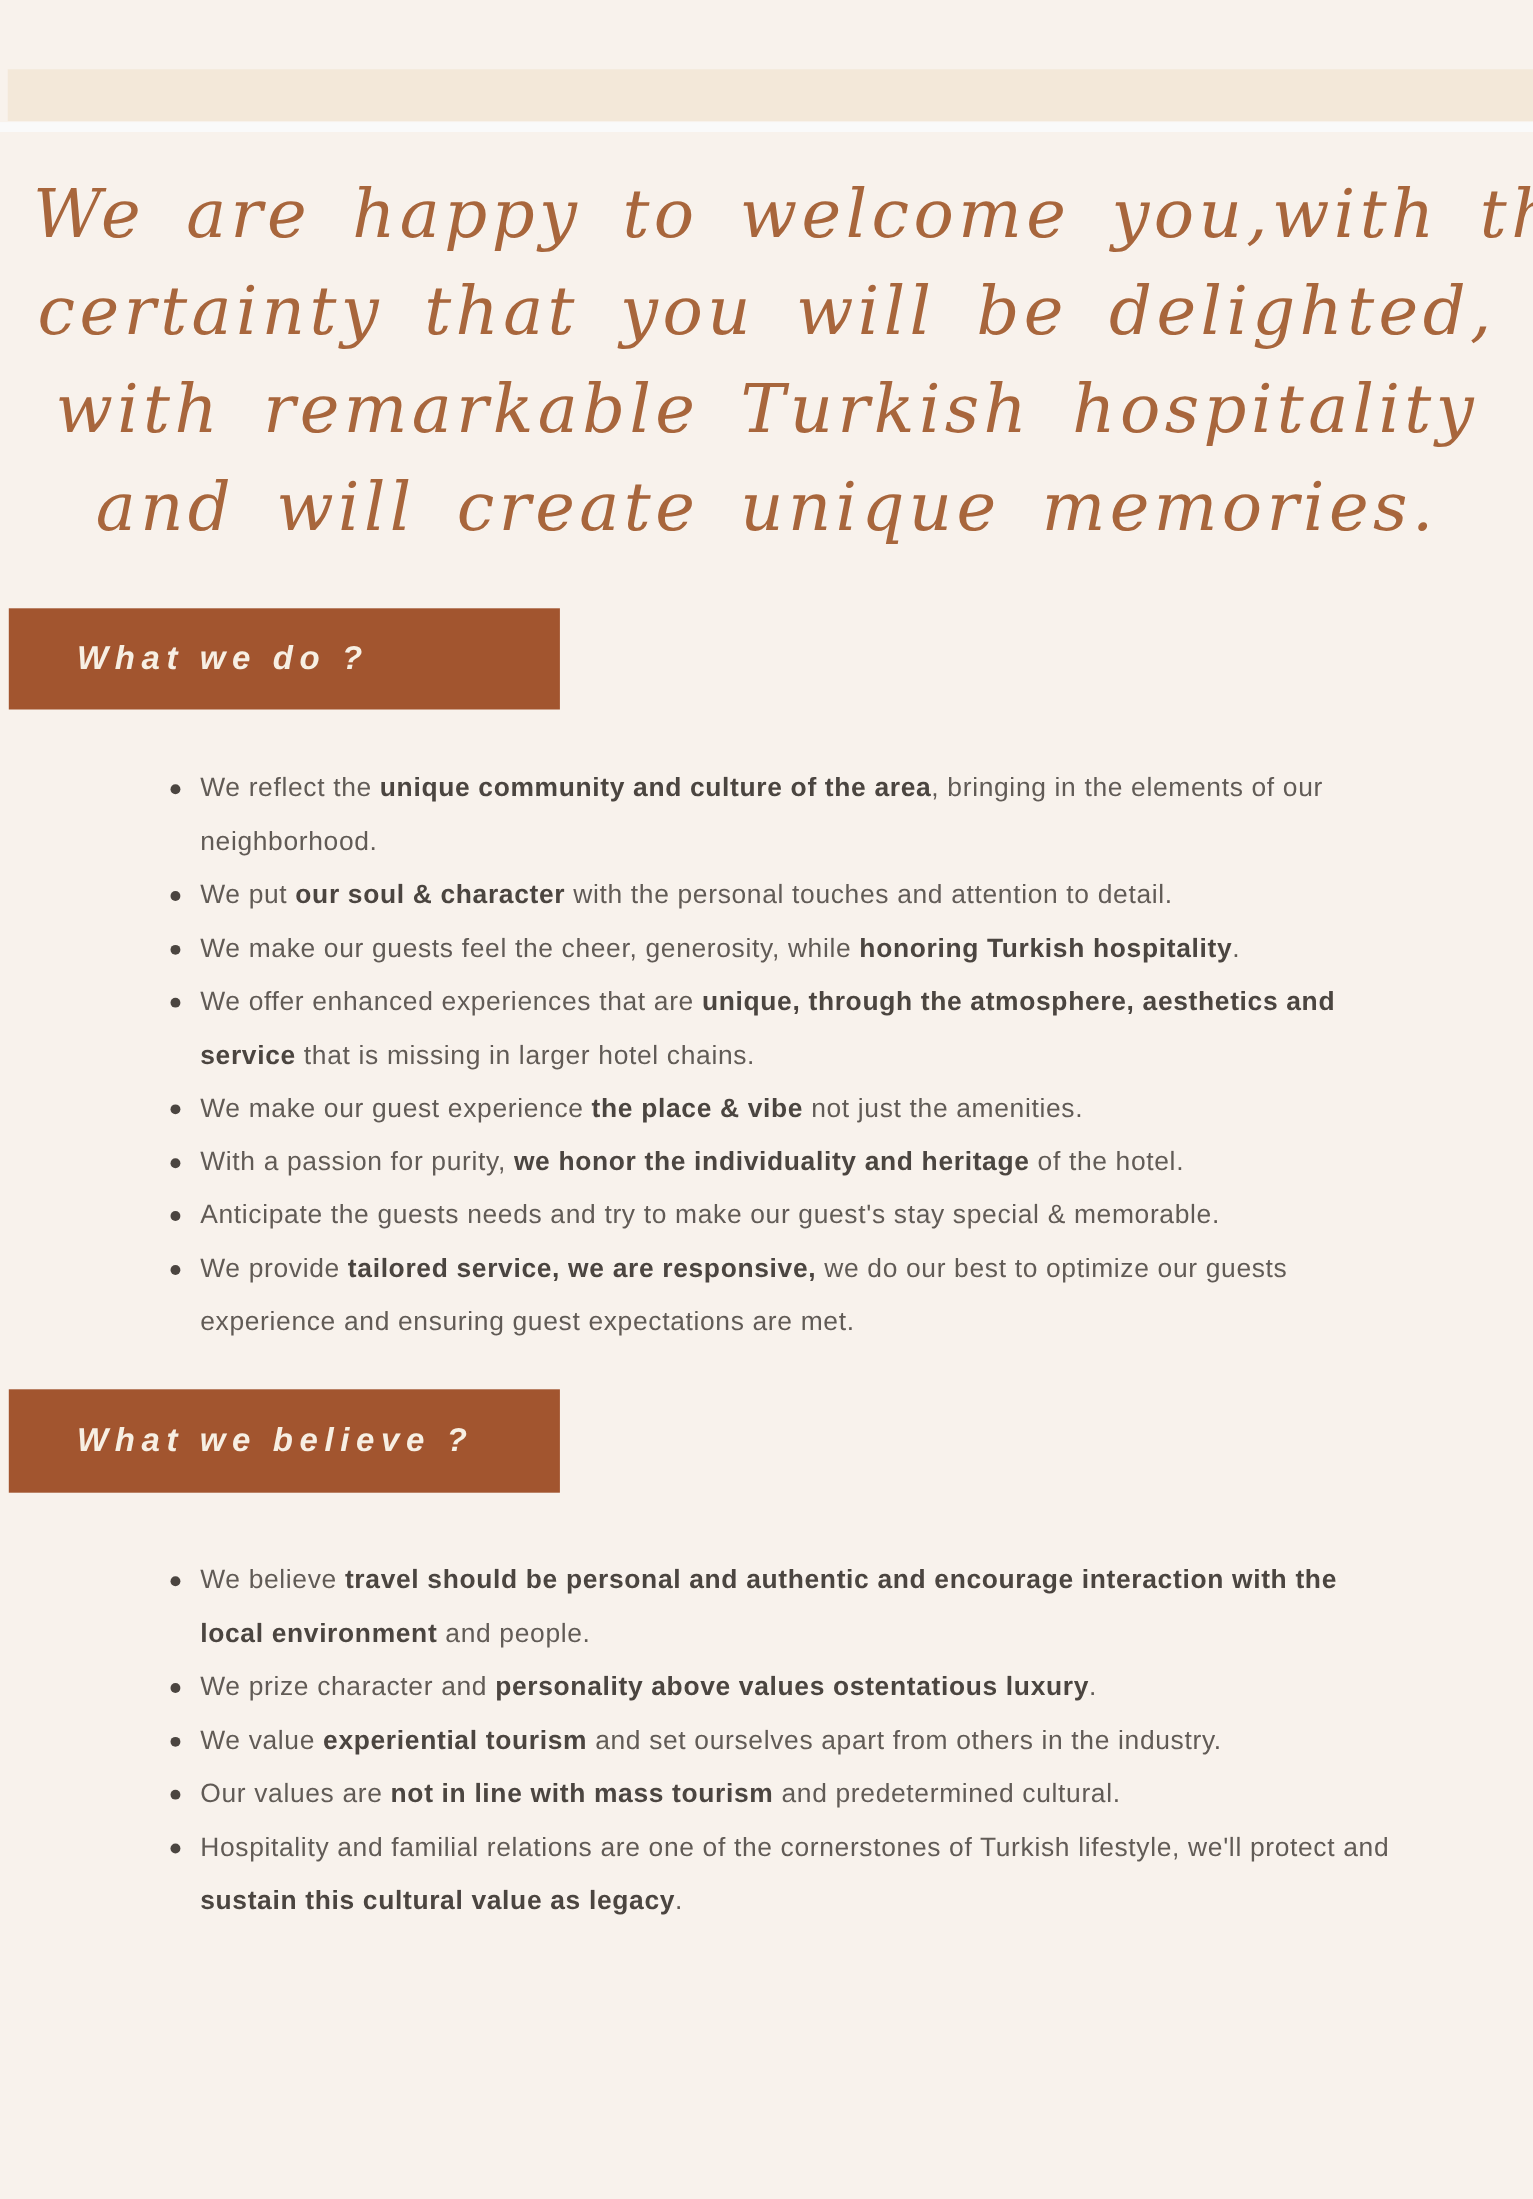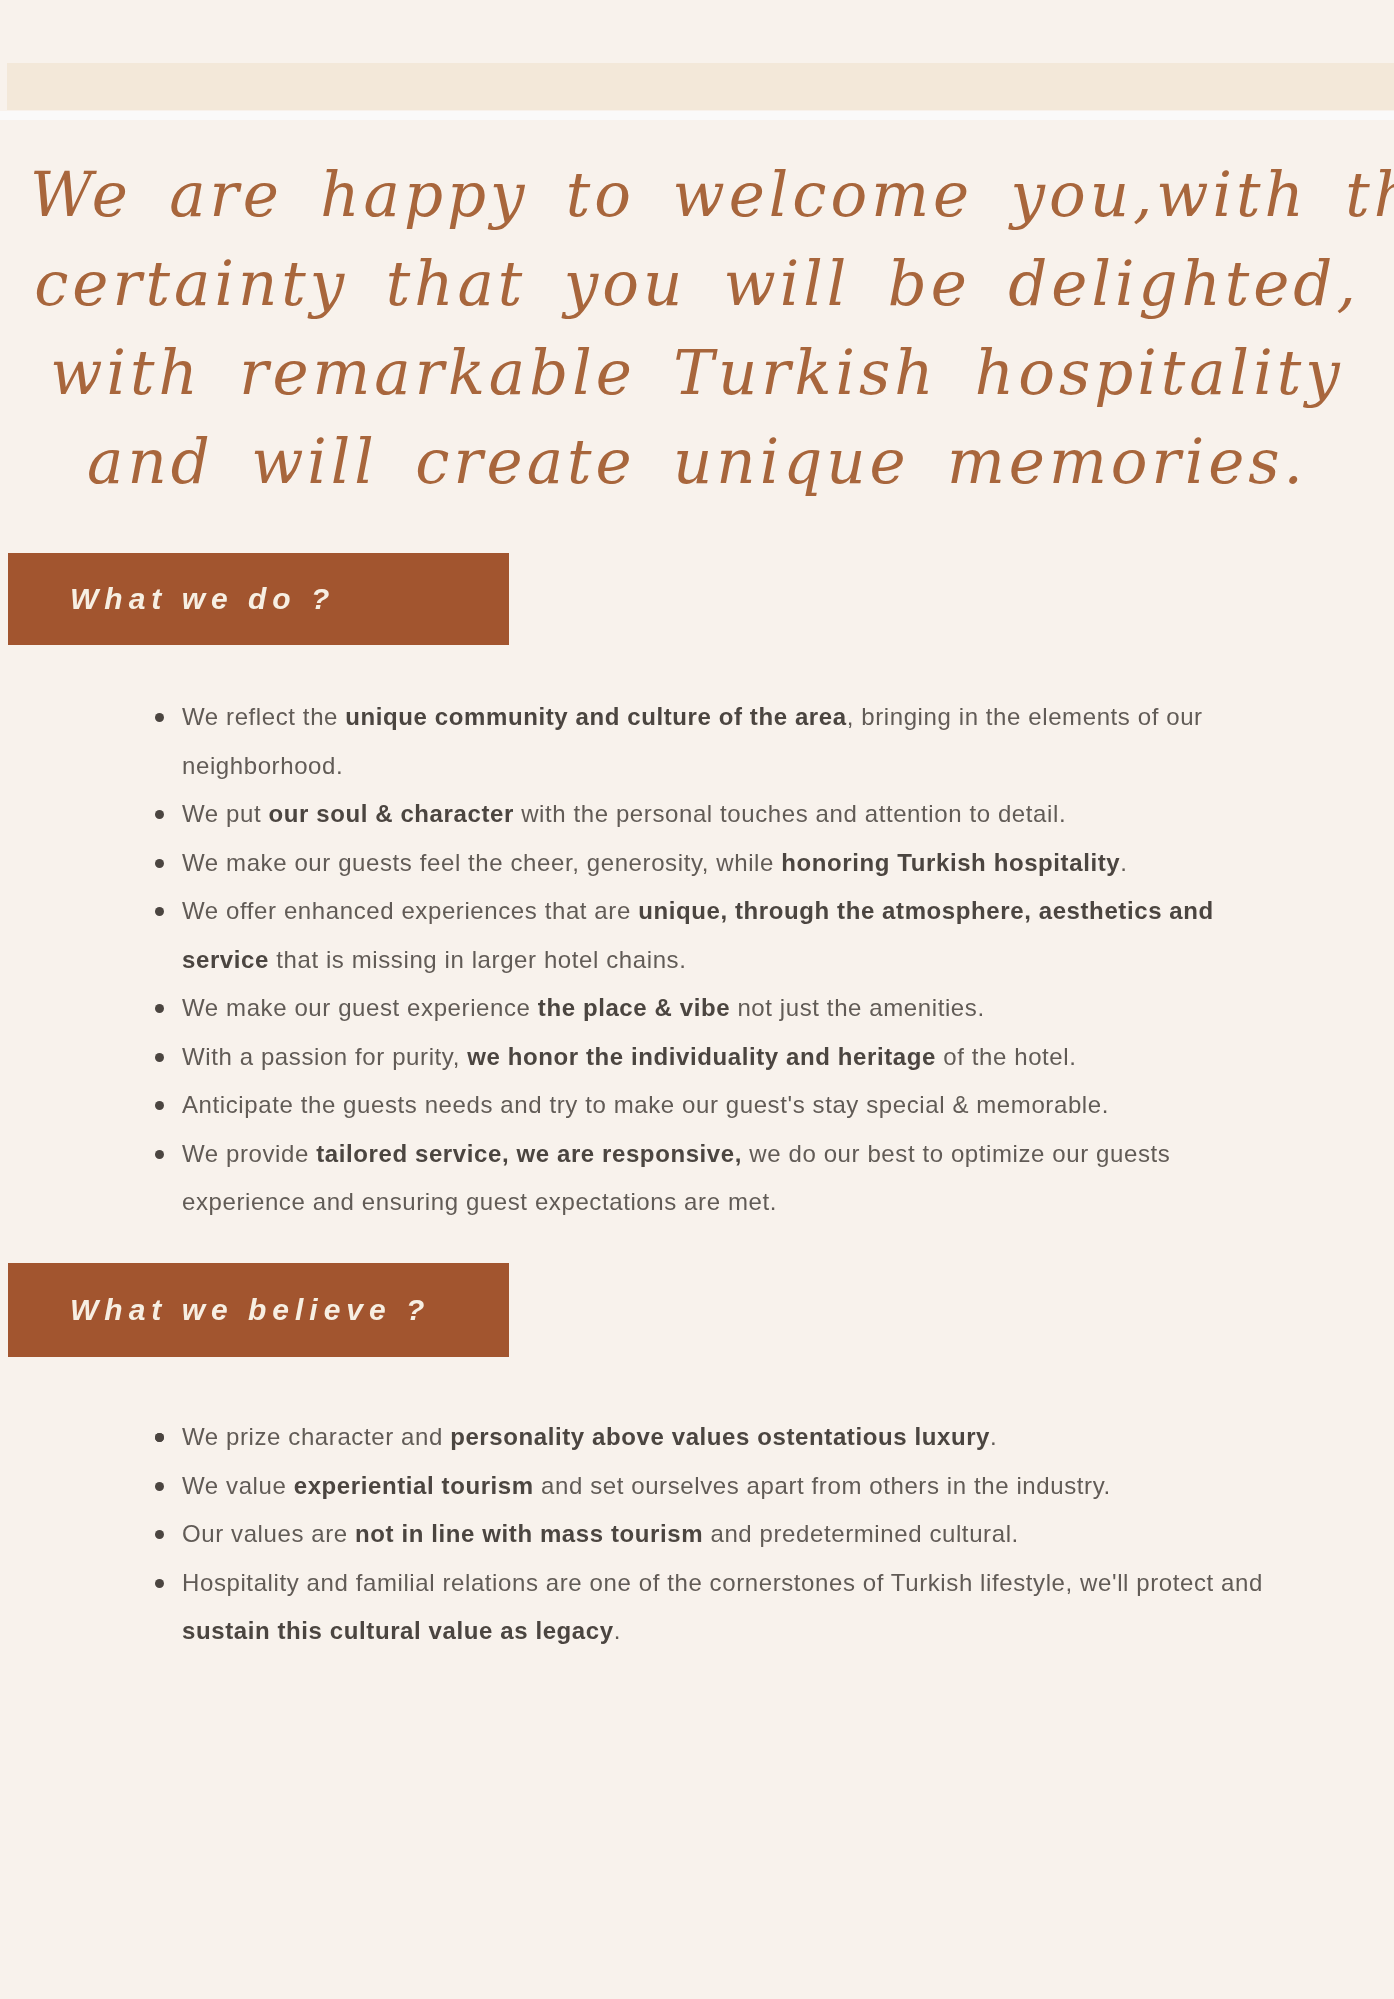--- a/index.html
+++ b/index.html
@@ -124,19 +124,19 @@
       <li class="item"><span class="dot"></span><span><span>We make our guest experience </span><span class="b">the place &amp; vibe</span><span> not just the amenities.</span></span></li>
       <li class="item"><span class="dot"></span><span><span>With a passion for purity, </span><span class="b">we honor the individuality and heritage</span><span> of the hotel.</span></span></li>
       <li class="item"><span class="dot"></span><span><span>Anticipate the guests needs and try to make our guest's stay special &amp; memorable.</span></span></li>
       <li class="item"><span class="dot"></span><span><span>We provide </span><span class="b">tailored service, we are responsive,</span><span> we do our best to optimize our guests experience and ensuring guest expectations are met.</span></span></li>
     </ul>
 
   <div class="section-header header-2">
     <span class="title">What we believe ?</span>
   </div>
   <ul class="list list-2">
-      <li class="item"><span class="dot"></span></li>
+      <li class="item"><span class="dot"></span><span><span>We believe </span><span class="b">travel should be personal and authentic and encourage interaction with the local environment</span><span> and people.</span></span></li>
       <li class="item"><span class="dot"></span><span><span>We prize character and </span><span class="b">personality above values ostentatious luxury</span><span>.</span></span></li>
       <li class="item"><span class="dot"></span><span><span>We value </span><span class="b">experiential tourism</span><span> and set ourselves apart from others in the industry.</span></span></li>
       <li class="item"><span class="dot"></span><span><span>Our values are </span><span class="b">not in line with mass tourism</span><span> and predetermined cultural.</span></span></li>
       <li class="item"><span class="dot"></span><span><span>Hospitality and familial relations are one of the cornerstones of Turkish lifestyle, we'll protect and </span><span class="b">sustain this cultural value as legacy</span><span>.</span></span></li>
     </ul>
 </div>
 
 </body></html>

